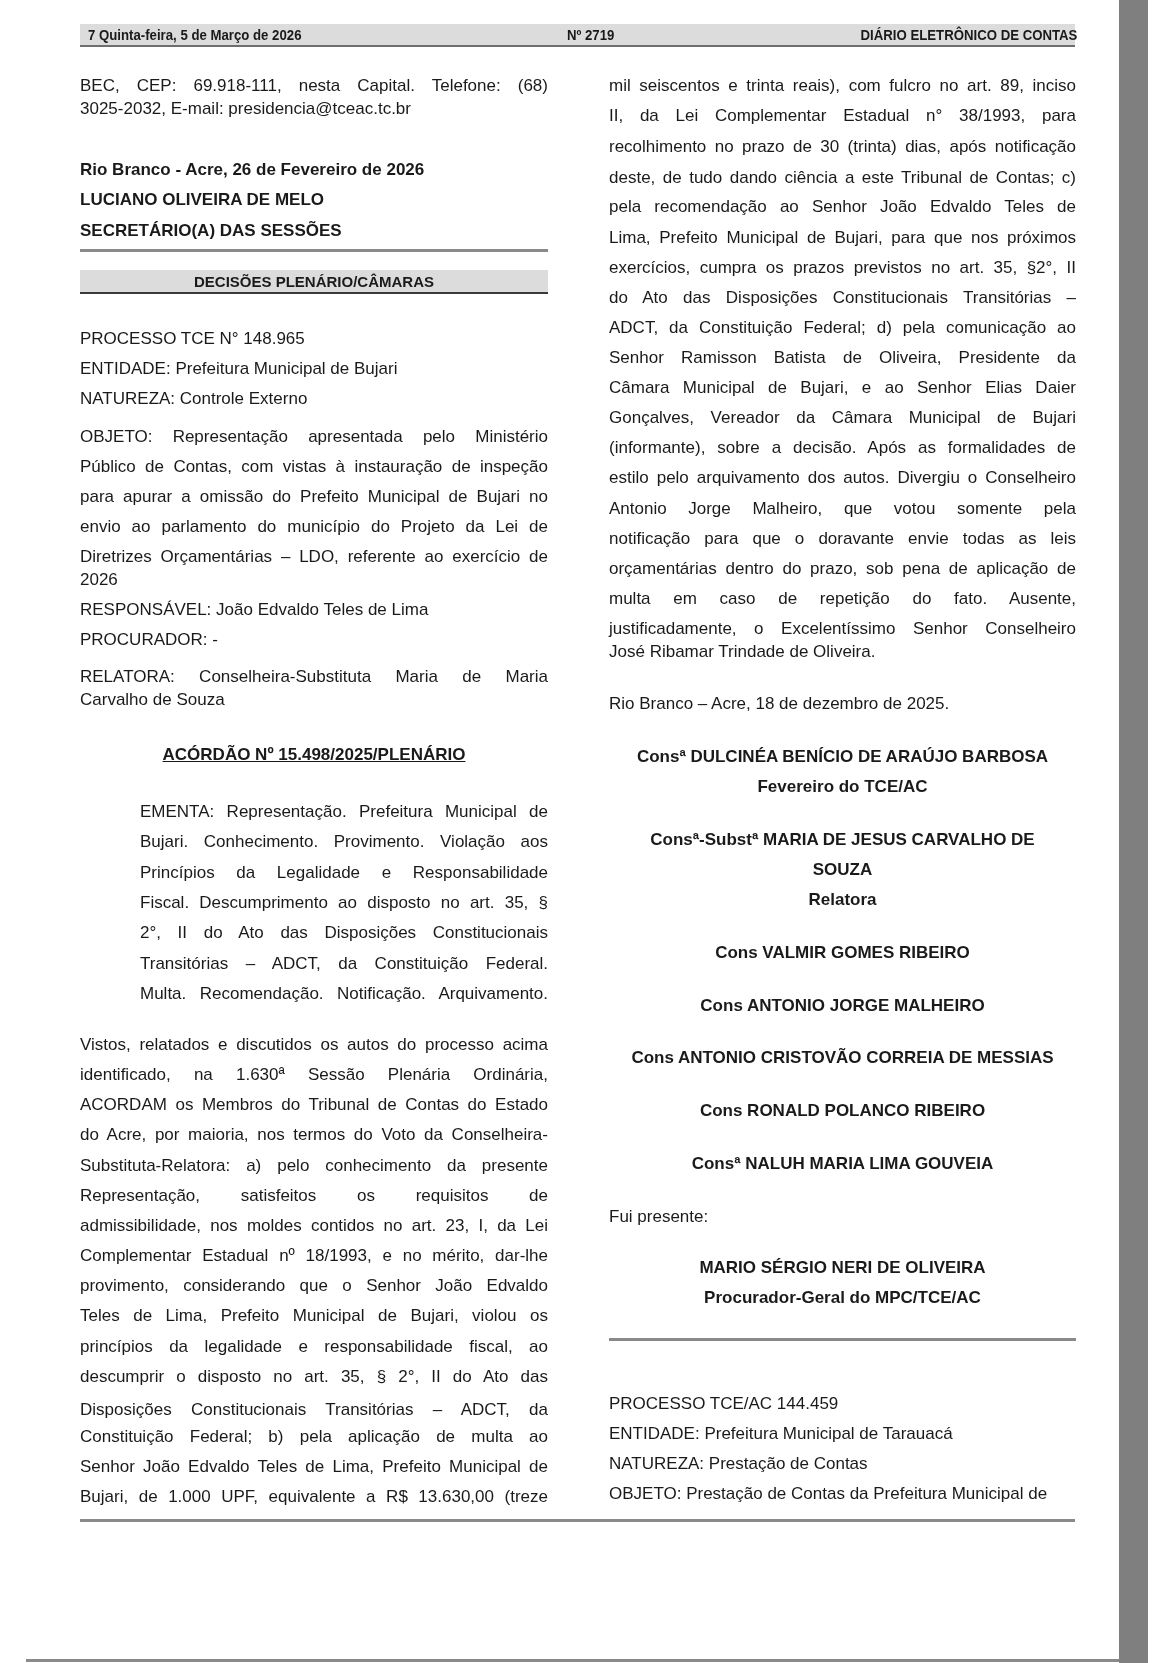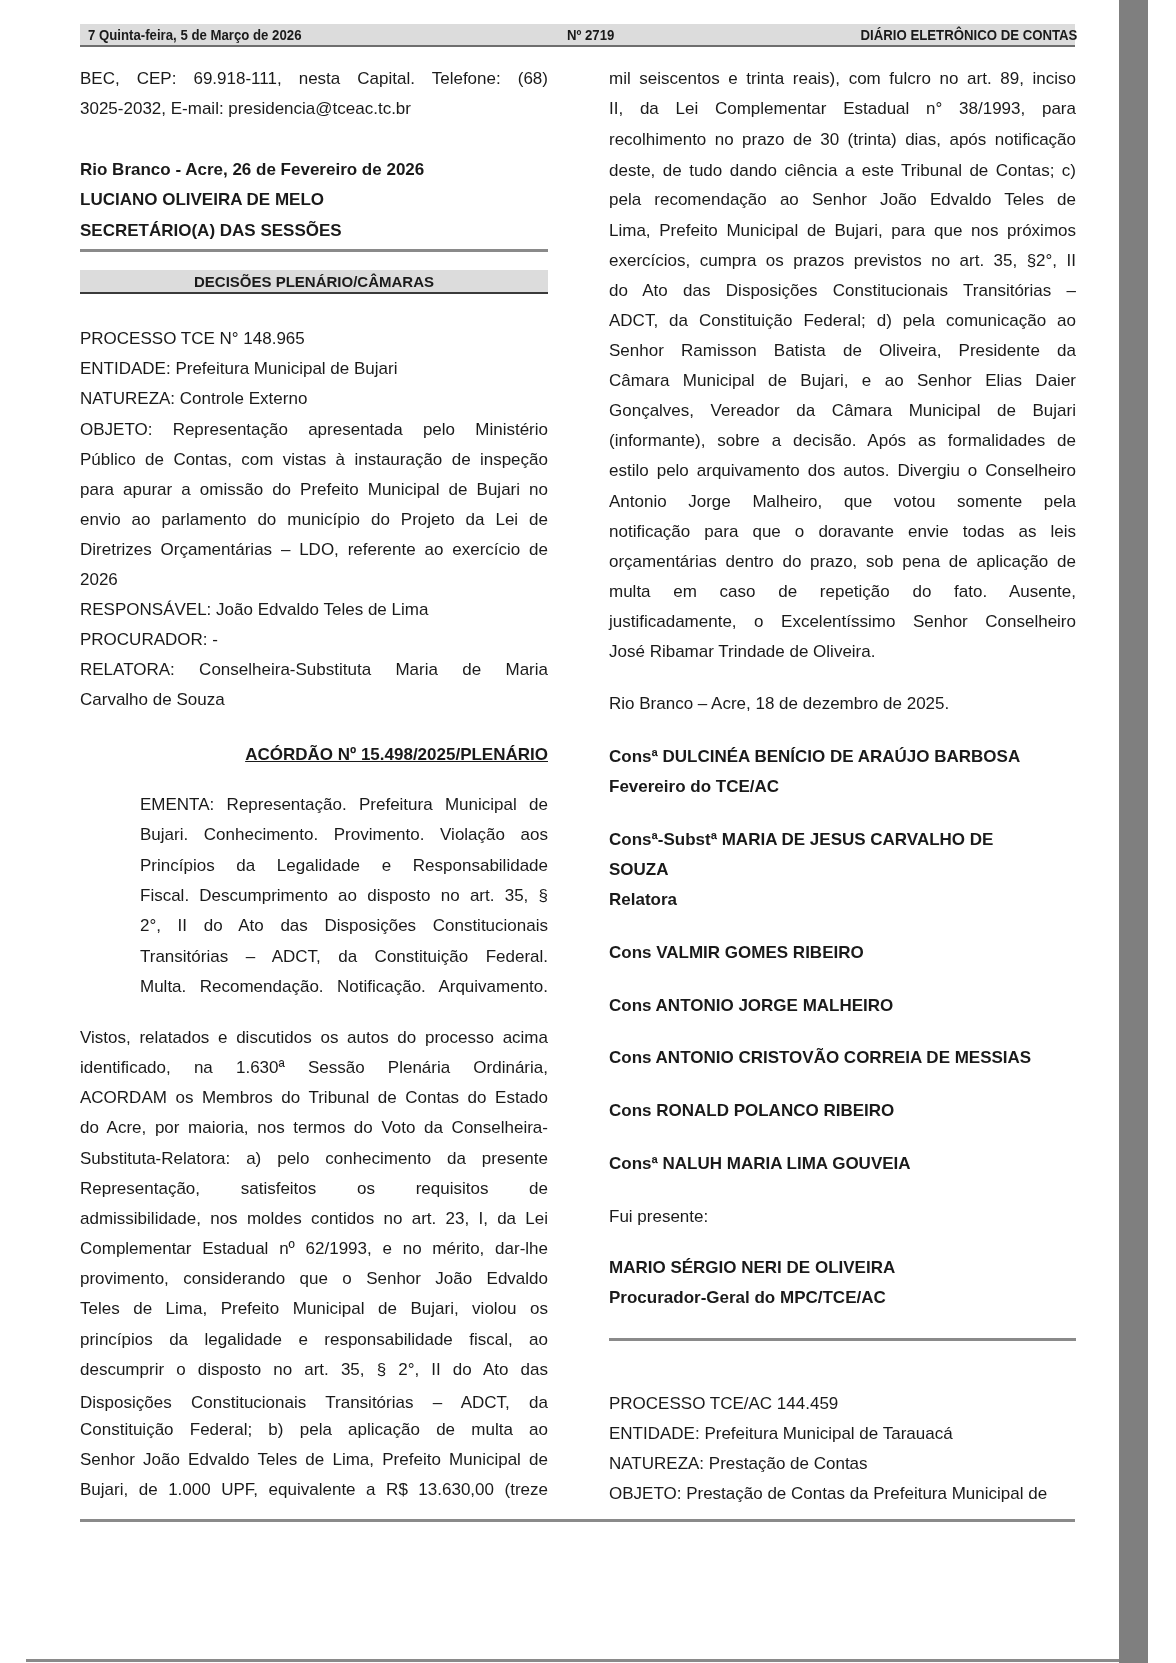--- a/index.html
+++ b/index.html
@@ -28,33 +28,33 @@
   .hdr-right { right: -2px; transform-origin: right center !important; }
 
   .col { position: absolute; top: 0; }
   .col-left { left: 80px; width: 468px; }
   .col-right { left: 609px; width: 467px; }
 
   .line {
     position: absolute; left: 0; width: 100%;
     font-size: 17px; line-height: 22px; white-space: nowrap;
   }
-  .justify { text-align: justify; text-align-last: justify; }
+  .justify { text-align: justify; text-align-last: justify; margin-top: 7px; }
   .bold { font-weight: bold; }
-  .center { }
+  .center { text-align: center; }
   .rule {
     position: absolute; left: 0; width: 100%; height: 3px; background: #8a8a8a;
   }
   .section-box {
     position: absolute; left: 0; width: 100%; height: 22px;
     background: #dcdcdc; border-bottom: 2px solid #3a3a3a;
     text-align: center; font-weight: bold; font-size: 15px; line-height: 24px;
   }
   .acordao-title {
-    position: absolute; left: 0; width: 100%; text-align: right;
+    position: absolute; left: 0; width: 100%; text-align: center;
     font-weight: bold; font-size: 17px; line-height: 22px; text-decoration: underline;
   }
   .indent { left: 60px !important; width: 408px !important; }
 </style>
 </head>
 <body>
 
 <div class="sidebar-bar"></div>
 <div class="page-bottom-line"></div>
 
@@ -99,21 +99,21 @@
   <div class="line justify indent" style="top:946px">Transitórias – ADCT, da Constituição Federal.</div>
   <div class="line justify indent" style="top:976px">Multa. Recomendação. Notificação. Arquivamento.</div>
 
   <div class="line justify" style="top:1027px">Vistos, relatados e discutidos os autos do processo acima</div>
   <div class="line justify" style="top:1057px">identificado, na 1.630ª Sessão Plenária Ordinária,</div>
   <div class="line justify" style="top:1087px">ACORDAM os Membros do Tribunal de Contas do Estado</div>
   <div class="line justify" style="top:1117px">do Acre, por maioria, nos termos do Voto da Conselheira-</div>
   <div class="line justify" style="top:1148px">Substituta-Relatora: a) pelo conhecimento da presente</div>
   <div class="line justify" style="top:1178px">Representação, satisfeitos os requisitos de</div>
   <div class="line justify" style="top:1208px">admissibilidade, nos moldes contidos no art. 23, I, da Lei</div>
-  <div class="line justify" style="top:1238px">Complementar Estadual nº 62/1993, e no mérito, dar-lhe</div>
+  <div class="line justify" style="top:1238px">Complementar Estadual nº 18/1993, e no mérito, dar-lhe</div>
   <div class="line justify" style="top:1268px">provimento, considerando que o Senhor João Edvaldo</div>
   <div class="line justify" style="top:1298px">Teles de Lima, Prefeito Municipal de Bujari, violou os</div>
   <div class="line justify" style="top:1329px">princípios da legalidade e responsabilidade fiscal, ao</div>
   <div class="line justify" style="top:1359px">descumprir o disposto no art. 35, § 2°, II do Ato das</div>
   <div class="line justify" style="top:1392px">Disposições Constitucionais Transitórias – ADCT, da</div>
   <div class="line justify" style="top:1419px">Constituição Federal; b) pela aplicação de multa ao</div>
   <div class="line justify" style="top:1449px">Senhor João Edvaldo Teles de Lima, Prefeito Municipal de</div>
   <div class="line justify" style="top:1479px">Bujari, de 1.000 UPF, equivalente a R$ 13.630,00 (treze</div>
 
   <div class="rule" style="top:1519px; width:995px"></div>

